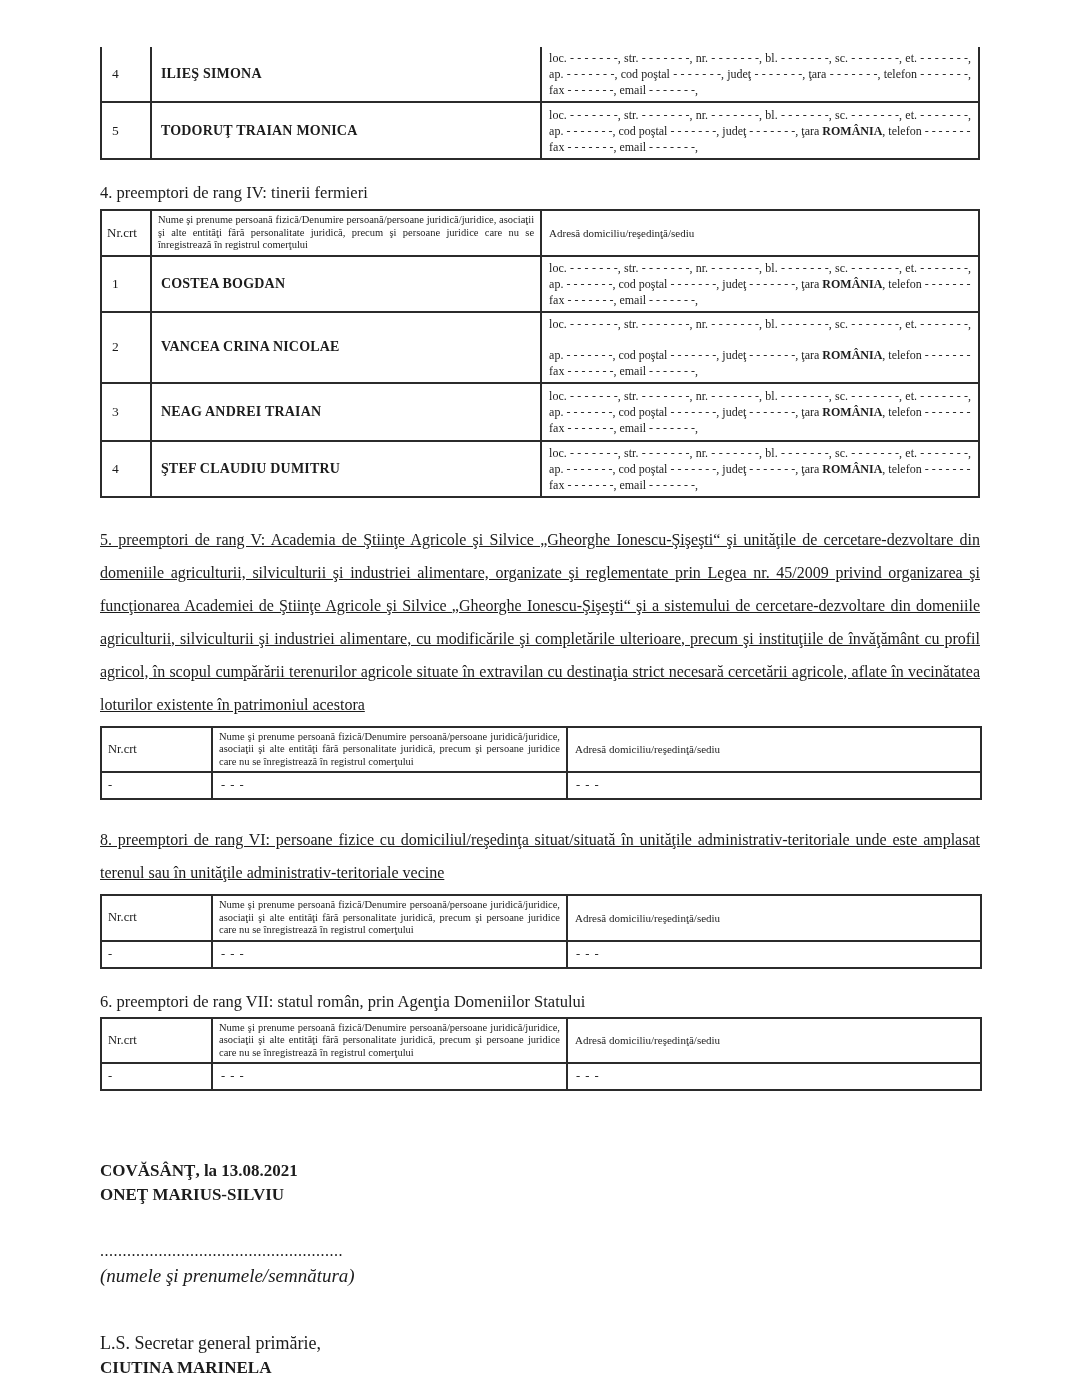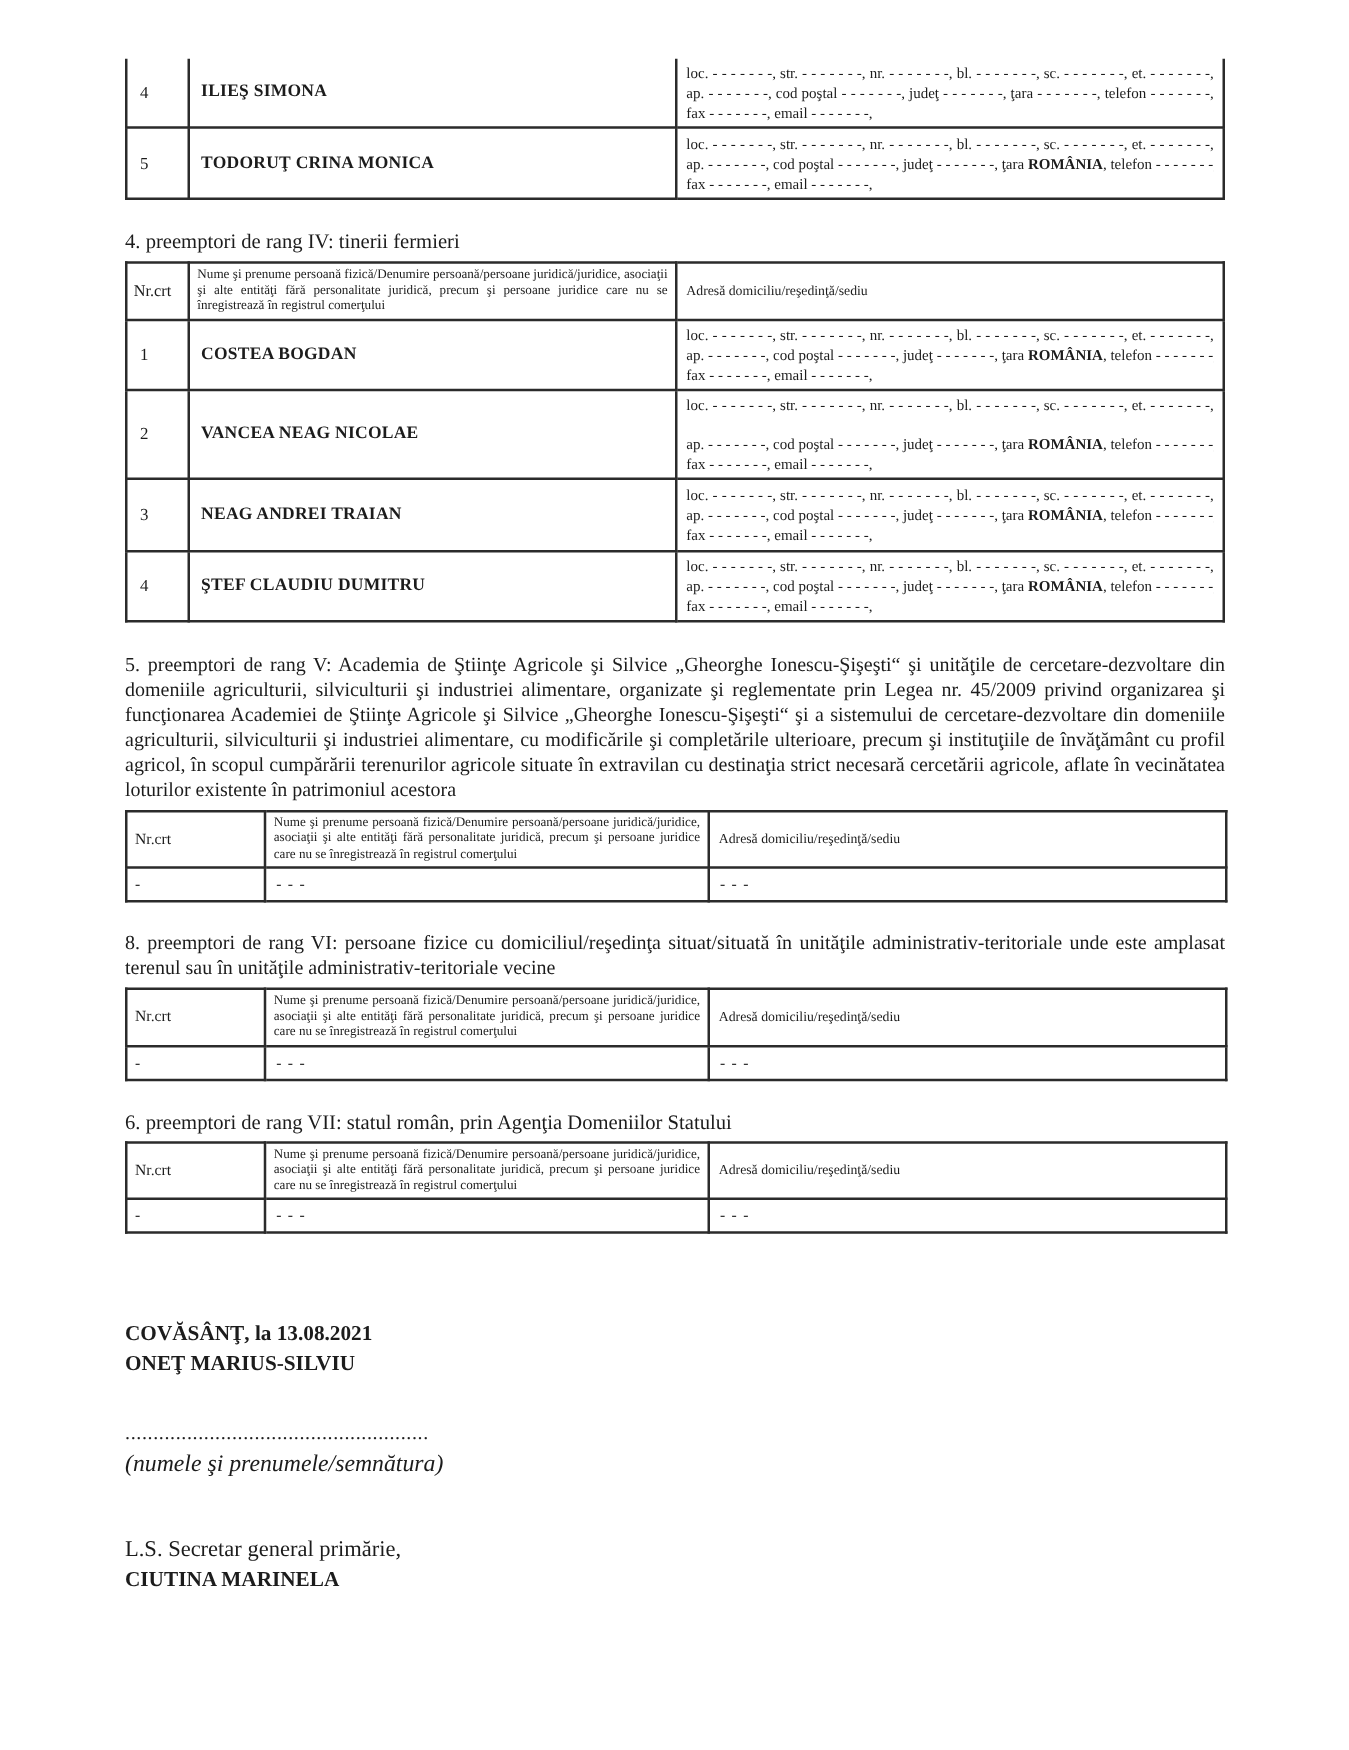--- a/index.html
+++ b/index.html
@@ -43,21 +43,21 @@
   .tbl-r4 tr.hdr td { height:44px; }
   .tbl-r4 tr.d1 td { height:55px; }
   .tbl-r4 tr.d2 td { height:65px; }
   .tbl-r4 tr.d3 td { height:58px; }
   .tbl-r4 tr.d4 td { height:54px; }
 
   .hdr-nr { font-size:13px; padding-left:5px; }
   .hdr-name { font-size:10.5px; line-height:12.5px; text-align:justify; padding:3px 6px; }
   .hdr-addr { font-size:11px; padding-left:7px; }
 
-  .para { font-size:16px; line-height:20px; text-align:justify; margin-top:25px; }
+  .para { font-size:16px; line-height:33px; text-align:justify; margin-top:25px;text-decoration:underline; }
   .para.p6 { margin-top:23px; }
 
   .tbl-small { margin-top:5px; }
   .tbl-small tr.hdr td { height:37px; }
   .tbl-small tr.dat td { height:27px; }
   .dash-nr { font-size:12.5px; padding-left:6px; }
   .dash-cell { font-size:12.5px; padding-left:8px; letter-spacing:1px; }
   .tbl-small .hdr-nr { font-size:12.5px; padding-left:6px; }
 
   .heading7 { margin-top:22px; }
@@ -83,21 +83,21 @@
       <td class="c-nr nr-cell">4</td>
       <td class="c-name name-cell">ILIEŞ SIMONA</td>
       <td class="c-addr addr-cell">
         <div class="al">loc. - - - - - - -, str. - - - - - - -, nr. - - - - - - -, bl. - - - - - - -, sc. - - - - - - -, et. - - - - - - -,</div>
         <div class="al">ap. - - - - - - -, cod poştal - - - - - - -, judeţ - - - - - - -, ţara - - - - - - -, telefon - - - - - - -,</div>
         <div class="al plain">fax - - - - - - -, email - - - - - - -,</div>
       </td>
     </tr>
     <tr class="r2">
       <td class="c-nr nr-cell">5</td>
-      <td class="c-name name-cell">TODORUŢ CRINA MONICA</td>
+      <td class="c-name name-cell">TODORUŢ TRAIAN MONICA</td>
       <td class="c-addr addr-cell">
         <div class="al">loc. - - - - - - -, str. - - - - - - -, nr. - - - - - - -, bl. - - - - - - -, sc. - - - - - - -, et. - - - - - - -,</div>
         <div class="al"><span>ap. - - - - - - -, cod poştal - - - - - - -, judeţ - - - - - - -, ţara </span><span class="cty">ROMÂNIA</span><span>, telefon - - - - - - -,</span></div>
         <div class="al plain">fax - - - - - - -, email - - - - - - -,</div>
       </td>
     </tr>
   </tbody>
       </table>
 
   <div class="section-heading">4. preemptori de rang IV: tinerii fermieri</div>
@@ -113,21 +113,21 @@
       <td class="c-nr nr-cell">1</td>
       <td class="c-name name-cell">COSTEA BOGDAN</td>
       <td class="c-addr addr-cell">
         <div class="al">loc. - - - - - - -, str. - - - - - - -, nr. - - - - - - -, bl. - - - - - - -, sc. - - - - - - -, et. - - - - - - -,</div>
         <div class="al"><span>ap. - - - - - - -, cod poştal - - - - - - -, judeţ - - - - - - -, ţara </span><span class="cty">ROMÂNIA</span><span>, telefon - - - - - - -,</span></div>
         <div class="al plain">fax - - - - - - -, email - - - - - - -,</div>
       </td>
     </tr>
     <tr class="d2">
       <td class="c-nr nr-cell">2</td>
-      <td class="c-name name-cell">VANCEA NEAG NICOLAE</td>
+      <td class="c-name name-cell">VANCEA CRINA NICOLAE</td>
       <td class="c-addr addr-cell">
         <div class="al">loc. - - - - - - -, str. - - - - - - -, nr. - - - - - - -, bl. - - - - - - -, sc. - - - - - - -, et. - - - - - - -,</div>
         <div class="al gap"><span>ap. - - - - - - -, cod poştal - - - - - - -, judeţ - - - - - - -, ţara </span><span class="cty">ROMÂNIA</span><span>, telefon - - - - - - -,</span></div>
         <div class="al plain">fax - - - - - - -, email - - - - - - -,</div>
       </td>
     </tr>
     <tr class="d3">
       <td class="c-nr nr-cell">3</td>
       <td class="c-name name-cell">NEAG ANDREI TRAIAN</td>
       <td class="c-addr addr-cell">

